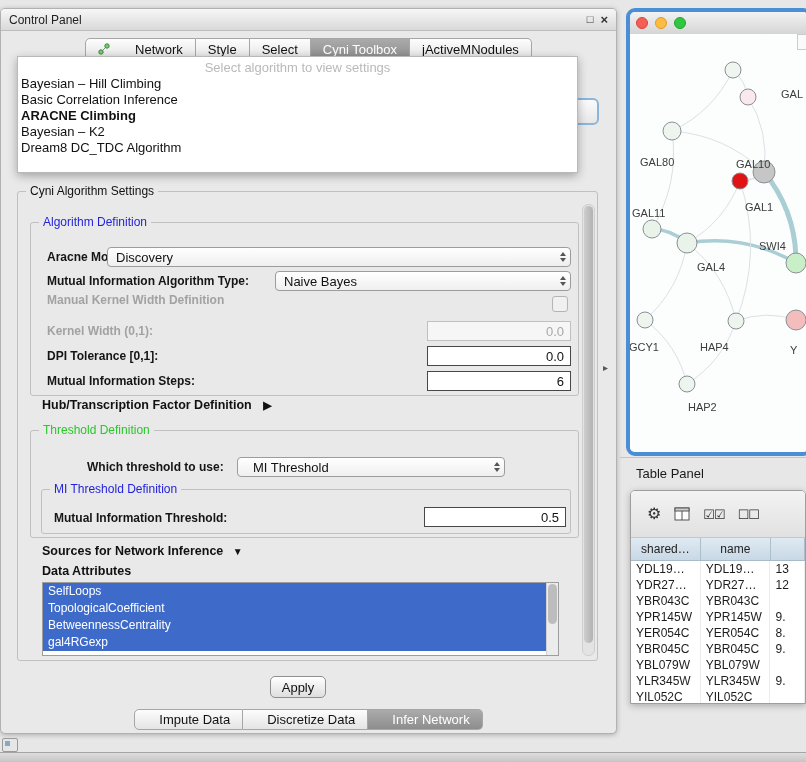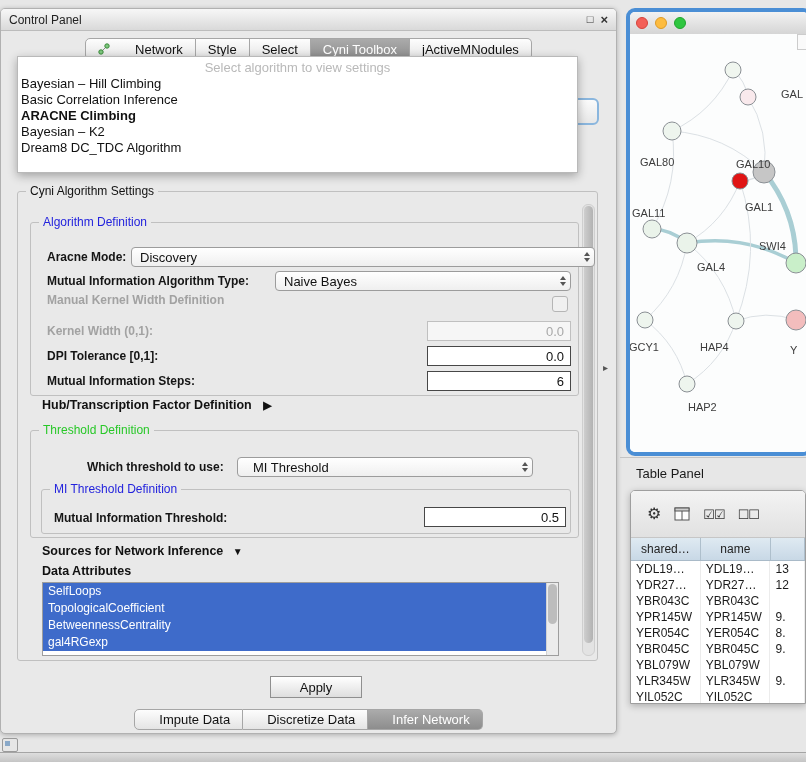--- a/index.html
+++ b/index.html
@@ -63,56 +63,56 @@
   .lbl{position:absolute;font-size:12px;font-weight:bold;color:#151515;white-space:nowrap;}
   .lbl.dis{color:#a2a2a2;}
 
   .combo{position:absolute;height:20px;background:linear-gradient(#ffffff,#efefef);
       border:1px solid #9c9c9c;border-radius:4px;font-size:13px;display:flex;align-items:center;
       padding:0 18px 0 8px;box-sizing:border-box;color:#111;}
   .arrows{position:absolute;right:4px;top:4px;display:flex;flex-direction:column;align-items:center;gap:2px;}
   .tri-up{width:0;height:0;border-left:3px solid transparent;border-right:3px solid transparent;border-bottom:4px solid #555;}
   .tri-dn{width:0;height:0;border-left:3px solid transparent;border-right:3px solid transparent;border-top:4px solid #555;}
 
-  .l1{left:16px;top:27px;} .c1{left:76px;top:24px;width:464px;margin-left:24px;}
+  .l1{left:16px;top:27px;} .c1{left:76px;top:24px;width:464px;}
   .l2{left:16px;top:51px;} .c2{left:244px;top:48px;width:296px;}
   .l3{left:16px;top:70px;}
   .checkbox{position:absolute;left:521px;top:73px;width:14px;height:14px;border:1px solid #b5b5b5;
       border-radius:3px;background:#f0f0f0;}
   .inp{position:absolute;height:20px;width:144px;left:396px;background:#fff;border:1px solid #474747;
       font-size:13px;text-align:right;padding:0 6px;box-sizing:border-box;color:#111;
       font-family:"Liberation Sans",sans-serif;}
   .inp.dis{border-color:#c0c0c0;background:#f6f6f6;color:#a8a8a8;}
   .l4{left:16px;top:101px;} .i1{top:98px;}
   .l5{left:16px;top:126px;} .i2{top:123px;}
   .l6{left:16px;top:151px;} .i3{top:148px;}
 
   .hub-row{position:absolute;left:24px;top:206px;font-size:12.5px;font-weight:bold;color:#111;}
   .hub-row .arrow{margin-left:8px;font-size:11px;}
 
   .thresh{left:12px;top:238px;width:549px;height:108px;}
   .lw{left:56px;top:29px;}
-  .c3{left:206px;top:26px;width:296px;padding-left:15px;}
+  .c3{left:206px;top:26px;width:268px;padding-left:15px;}
   .mi-group{left:10px;top:58px;width:530px;height:45px;}
   .lmt{left:12px;top:21px;}
   .i4{position:absolute;left:382px;top:17px;width:142px;height:20px;}
 
   .sources-row{position:absolute;left:24px;top:352px;font-size:12.5px;font-weight:bold;color:#111;}
   .sources-row .arrow{margin-left:6px;font-size:10px;}
   .attrs-label{position:absolute;left:24px;top:372px;font-size:12.5px;font-weight:bold;color:#111;}
   .attr-list{position:absolute;left:24px;top:390px;width:517px;height:74px;background:#fff;
       border:1px solid #9d9d9d;overflow:hidden;box-sizing:border-box;}
   .attr-item{height:17px;line-height:17px;font-size:12px;color:#fff;
       background:var(--selection-blue,#3e6bca);width:calc(100% - 11px);
       padding-left:5px;box-sizing:border-box;white-space:nowrap;}
   .attr-scroll{position:absolute;right:0;top:0;bottom:0;width:11px;background:#ececec;border-left:1px solid #d2d2d2;}
   .attr-scroll .thumb{position:absolute;left:1px;right:1px;top:1px;height:55%;background:#bdbdbd;border-radius:5px;}
 
-  .apply{position:absolute;left:269px;top:667px;width:92px;height:22px;border:1px solid #8f8f8f;
-      border-radius:0;background:linear-gradient(#ffffff,#dedede);font-size:13px;color:#111;
+  .apply{position:absolute;left:269px;top:667px;width:56px;height:22px;border:1px solid #8f8f8f;
+      border-radius:5px;background:linear-gradient(#ffffff,#dedede);font-size:13px;color:#111;
       font-family:"Liberation Sans",sans-serif;}
 
   .bottom-tabs{position:absolute;left:0;right:0;top:700px;display:flex;justify-content:center;}
   .bottom-tabs .seg{height:21px;padding-left:24px;}
 
   
   .netwin{position:absolute;left:626px;top:8px;width:186px;height:448px;
       border:4px solid var(--focus-border,#4a8ed5);border-radius:9px;background:#fff;
       box-sizing:border-box;overflow:hidden;}
   .net-titlebar{height:22px;background:linear-gradient(#f2f2f2,#d5d5d5);

